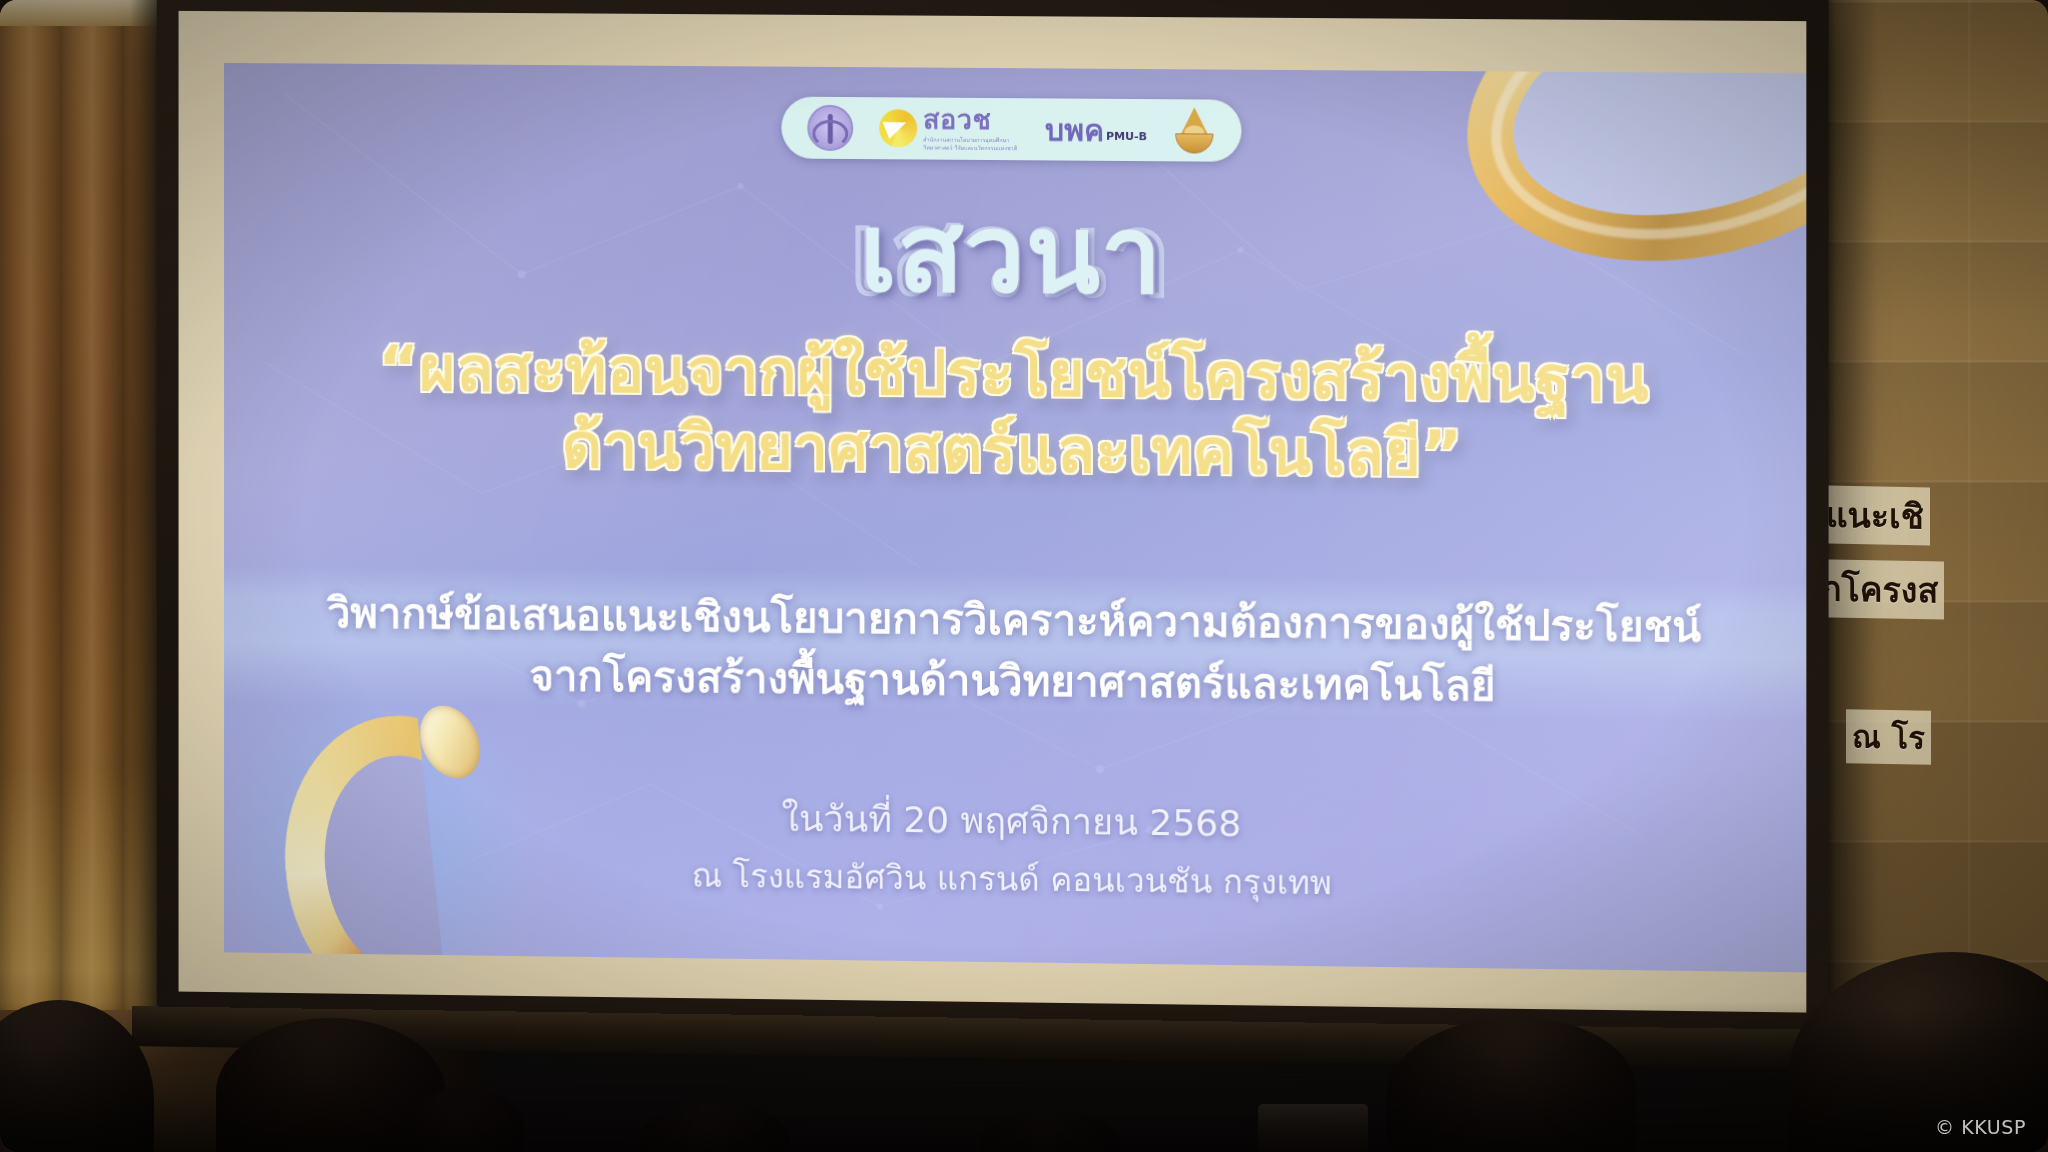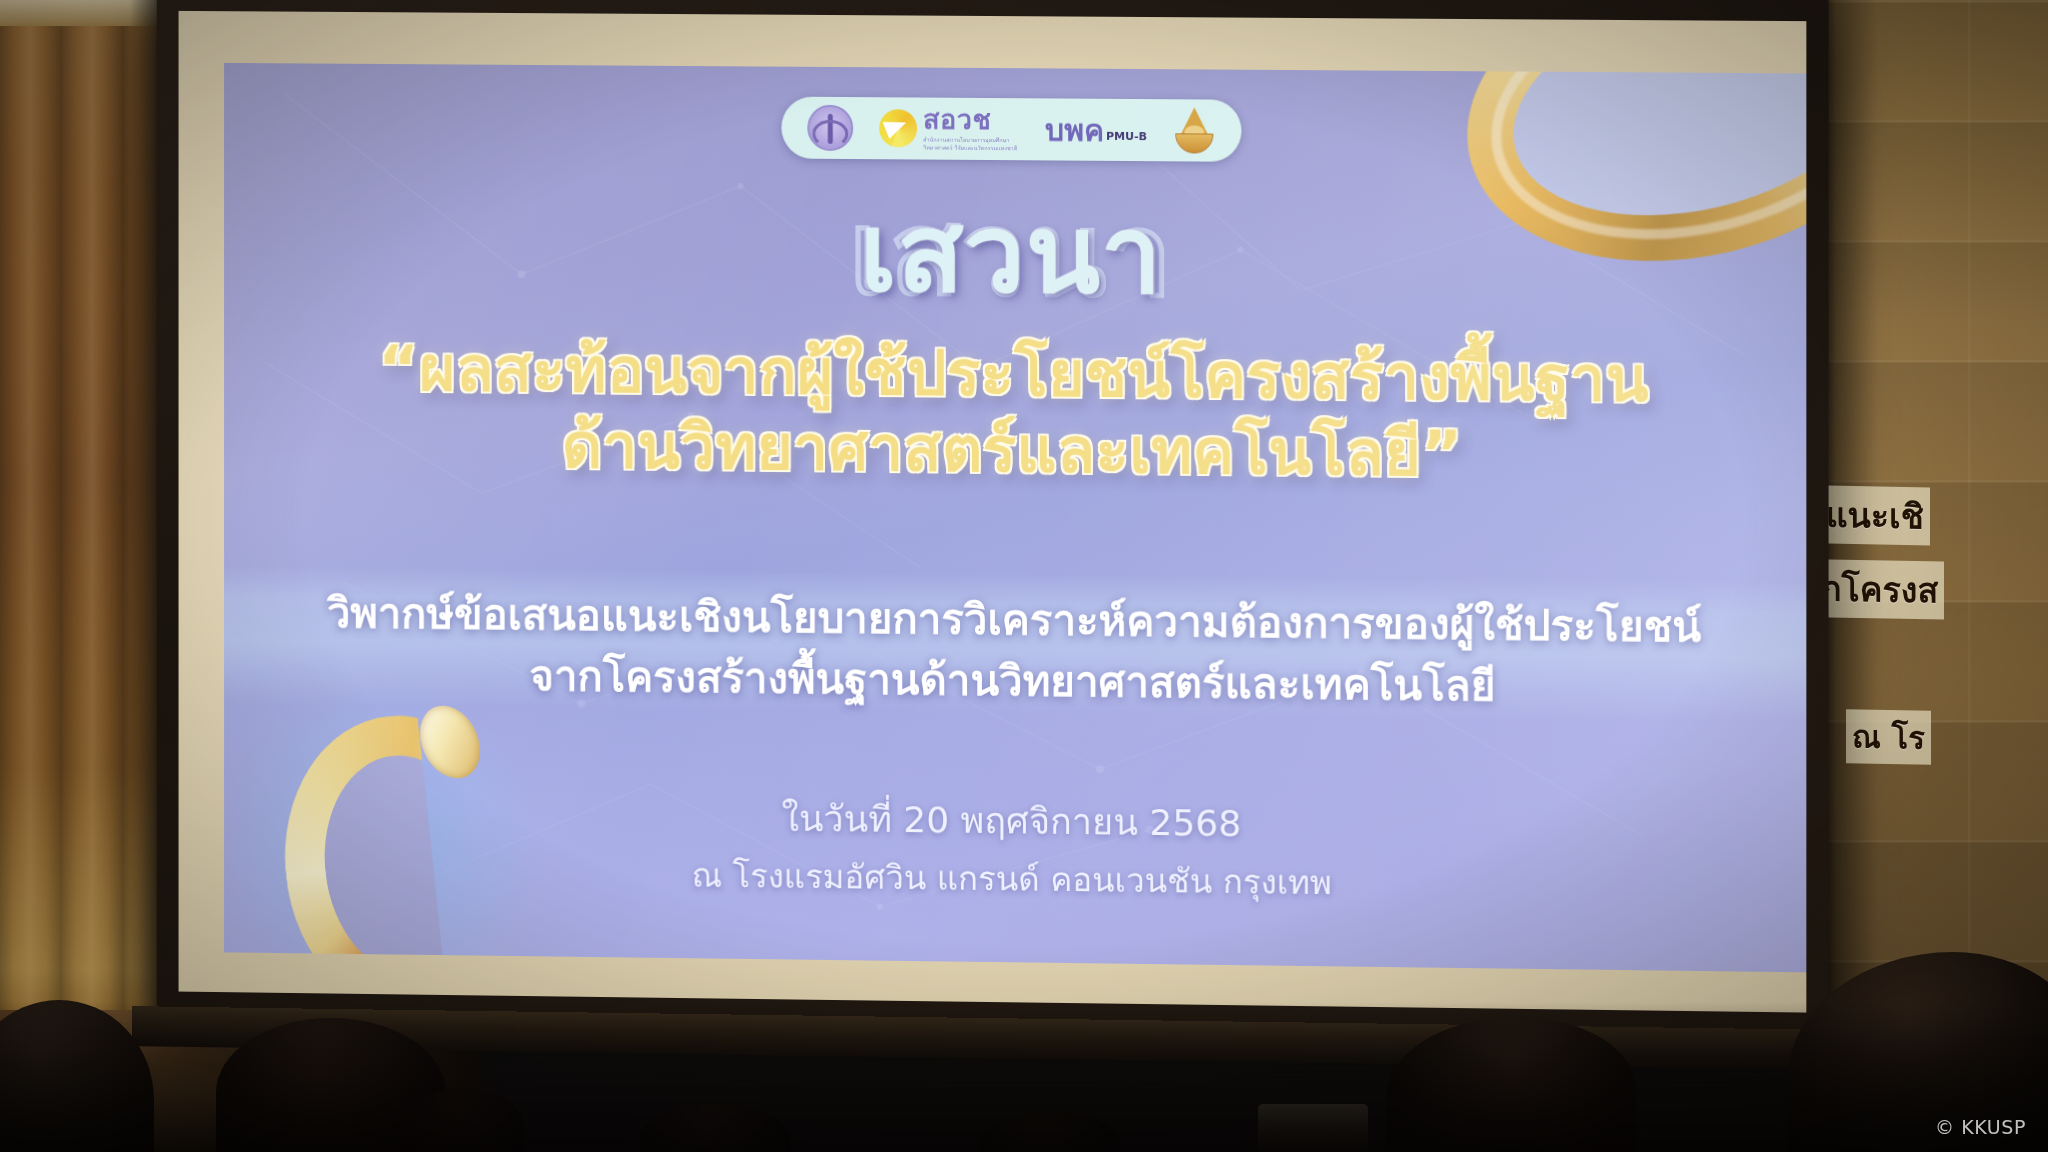--- a/index.html
+++ b/index.html
@@ -1,19 +1,19 @@
 <!DOCTYPE html>
 <html><head>
 <meta charset="utf-8">
 <style>
   * { margin:0; padding:0; box-sizing:border-box; }
   html,body { width:2048px; height:1152px; overflow:hidden; background:#120d08; }
   body { font-family:"DejaVu Sans","Liberation Sans",sans-serif; }
 
-  #scene { position:relative; width:2048px; height:1152px; overflow:hidden; background:#1a120a; }
+  #scene { position:relative; width:2048px; height:1152px; overflow:hidden; background:#1a120a;border-radius:17px; }
 
   
   .room-wall {
     position:absolute; inset:0;
     background:
       linear-gradient(90deg,#6b4a28 0%, #8a6336 6%, #6d4c2b 12%, #4a3220 17%, #2a1c11 21%, #1b120a 23%,
       #141414 24%, #141414 97%, #2a1c11 100%);
   }
 
   

